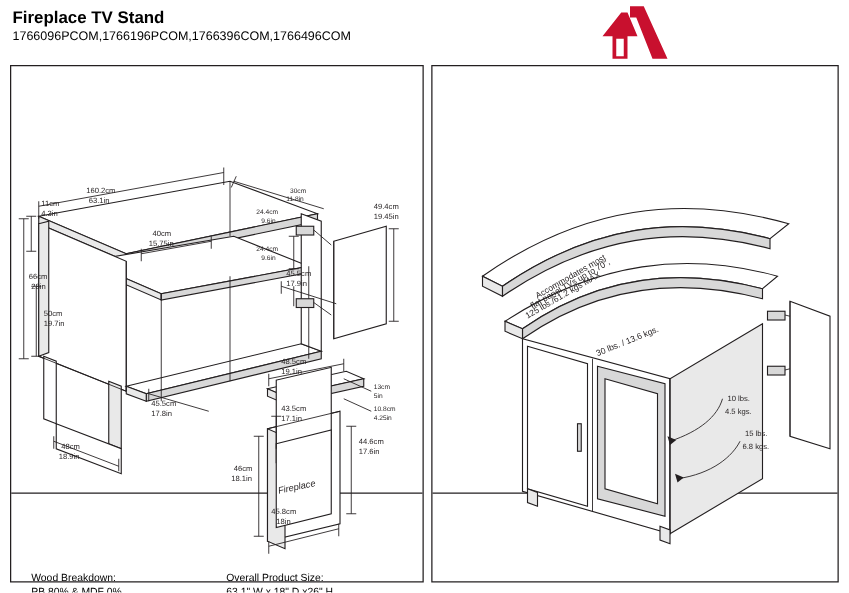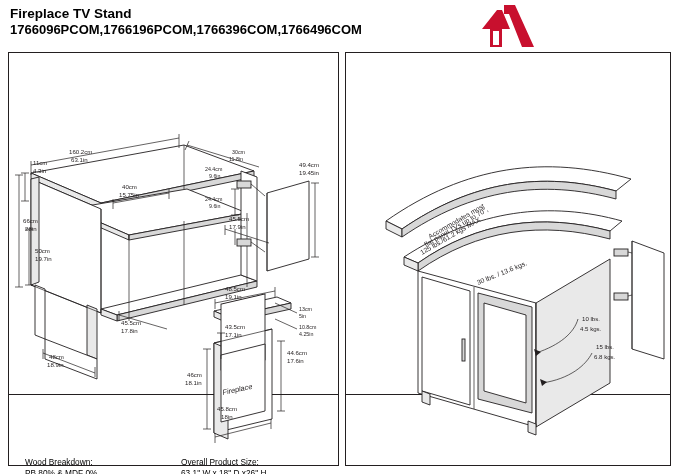--- a/index.html
+++ b/index.html
@@ -27,22 +27,22 @@
     top: 6px;
     width: 560px;
   }
   .header .title {
     font-size: 13.5px;
     font-weight: bold;
     line-height: 16px;
     letter-spacing: 0px;
   }
   .header .models {
-    font-size: 13px;
-    font-weight: bold;
+    font-size: 10px;
+    font-weight: normal;
     line-height: 16px;
   }
   
   .logo {
     position: absolute;
     right: 8px;
     top: 4px;
     width: 58px;
     height: 44px;
   }

